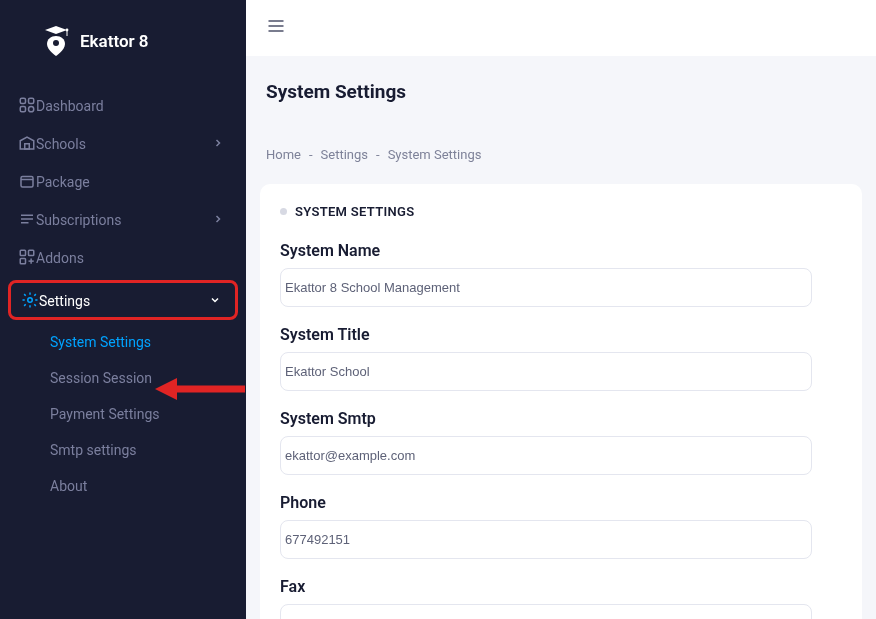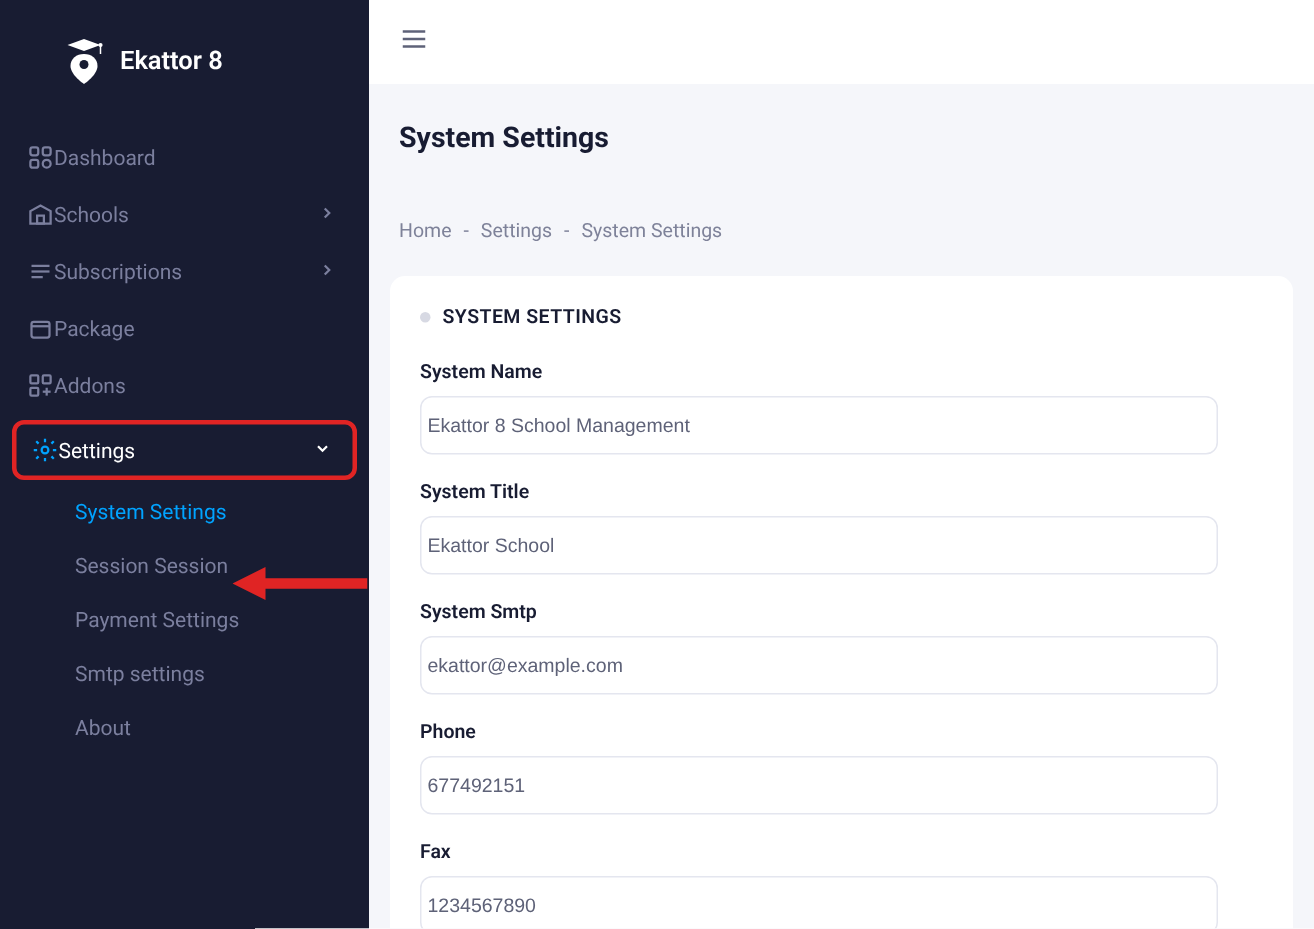--- a/index.html
+++ b/index.html
@@ -39,21 +39,21 @@
     .bc-sep { color: #7e8299; }
     .bc-link { color: #7e8299; cursor: pointer; }
     .bc-current { color: #7e8299; }
     
     .card { background: #fff; border-radius: 10px; margin: 8px 14px; padding: 20px 20px 30px; }
     .card-title-row { display: flex; align-items: center; gap: 8px; margin-bottom: 22px; }
     .card-dot { width: 7px; height: 7px; border-radius: 50%; background: #d7d9e3; }
     .card-title { font-size: 13px; font-weight: 600; letter-spacing: 0.3px; color: #181c32; }
     
     .field { margin-bottom: 18px; }
-    .field-label { font-size: 13px; font-weight: 600; color: #181c32; margin-bottom: 8px; display: block; }
+    .field-label { font-size: 16px; font-weight: 600; color: #181c32; margin-bottom: 8px; display: block; }
     .field-input { width: 100%; max-width: 532px; padding: 11px 4px; border: 1px solid #e4e6ef; border-radius: 8px; font-size: 13px; color: #5e6278; background: #fff; outline: none; }
   </style>
 </head>
 <body>
 
 <div class="sidebar">
   <div class="logo-wrap">
     <svg class="logo-svg" viewBox="0 0 28 34" fill="none">
       <path d="M3 6 L14 2 L25 6 L14 10 Z" fill="#fff"></path>
       <path d="M14 12 C9 12 5 15 5 20 C5 26 14 32 14 32 C14 32 23 26 23 20 C23 15 19 12 14 12 Z" fill="#fff"></path>
@@ -87,41 +87,41 @@
     <span class="nav-chevron">
       <svg viewBox="0 0 24 24" fill="none" stroke="#7b7f9e" stroke-width="3">
           <polyline points="9 6 15 12 9 18"></polyline>
         </svg>
     </span>
   </div>
 
   <div class="nav-item">
     <span class="nav-icon">
       <svg viewBox="0 0 24 24" fill="none" stroke="#7b7f9e" stroke-width="2">
+          <rect x="4" y="6" width="16" height="14" rx="2"></rect>
+          <line x1="4" y1="10" x2="20" y2="10"></line>
+        </svg>
+    </span>
+    <span class="nav-label">Package</span>
+  </div>
+
+  <div class="nav-item">
+    <span class="nav-icon">
+      <svg viewBox="0 0 24 24" fill="none" stroke="#7b7f9e" stroke-width="2">
           <line x1="4" y1="7" x2="20" y2="7"></line>
           <line x1="4" y1="12" x2="20" y2="12"></line>
           <line x1="4" y1="17" x2="14" y2="17"></line>
         </svg>
     </span>
     <span class="nav-label">Subscriptions</span>
     <span class="nav-chevron">
       <svg viewBox="0 0 24 24" fill="none" stroke="#7b7f9e" stroke-width="3">
           <polyline points="9 6 15 12 9 18"></polyline>
         </svg>
     </span>
-  </div>
-
-  <div class="nav-item">
-    <span class="nav-icon">
-      <svg viewBox="0 0 24 24" fill="none" stroke="#7b7f9e" stroke-width="2">
-          <rect x="4" y="6" width="16" height="14" rx="2"></rect>
-          <line x1="4" y1="10" x2="20" y2="10"></line>
-        </svg>
-    </span>
-    <span class="nav-label">Package</span>
   </div>
 
   <div class="nav-item">
     <span class="nav-icon">
       <svg viewBox="0 0 24 24" fill="none" stroke="#7b7f9e" stroke-width="2">
           <rect x="3" y="3" width="7" height="7" rx="1"></rect>
           <rect x="14" y="3" width="7" height="7" rx="1"></rect>
           <rect x="3" y="14" width="7" height="7" rx="1"></rect>
           <line x1="17.5" y1="14" x2="17.5" y2="21"></line>
           <line x1="14" y1="17.5" x2="21" y2="17.5"></line>

